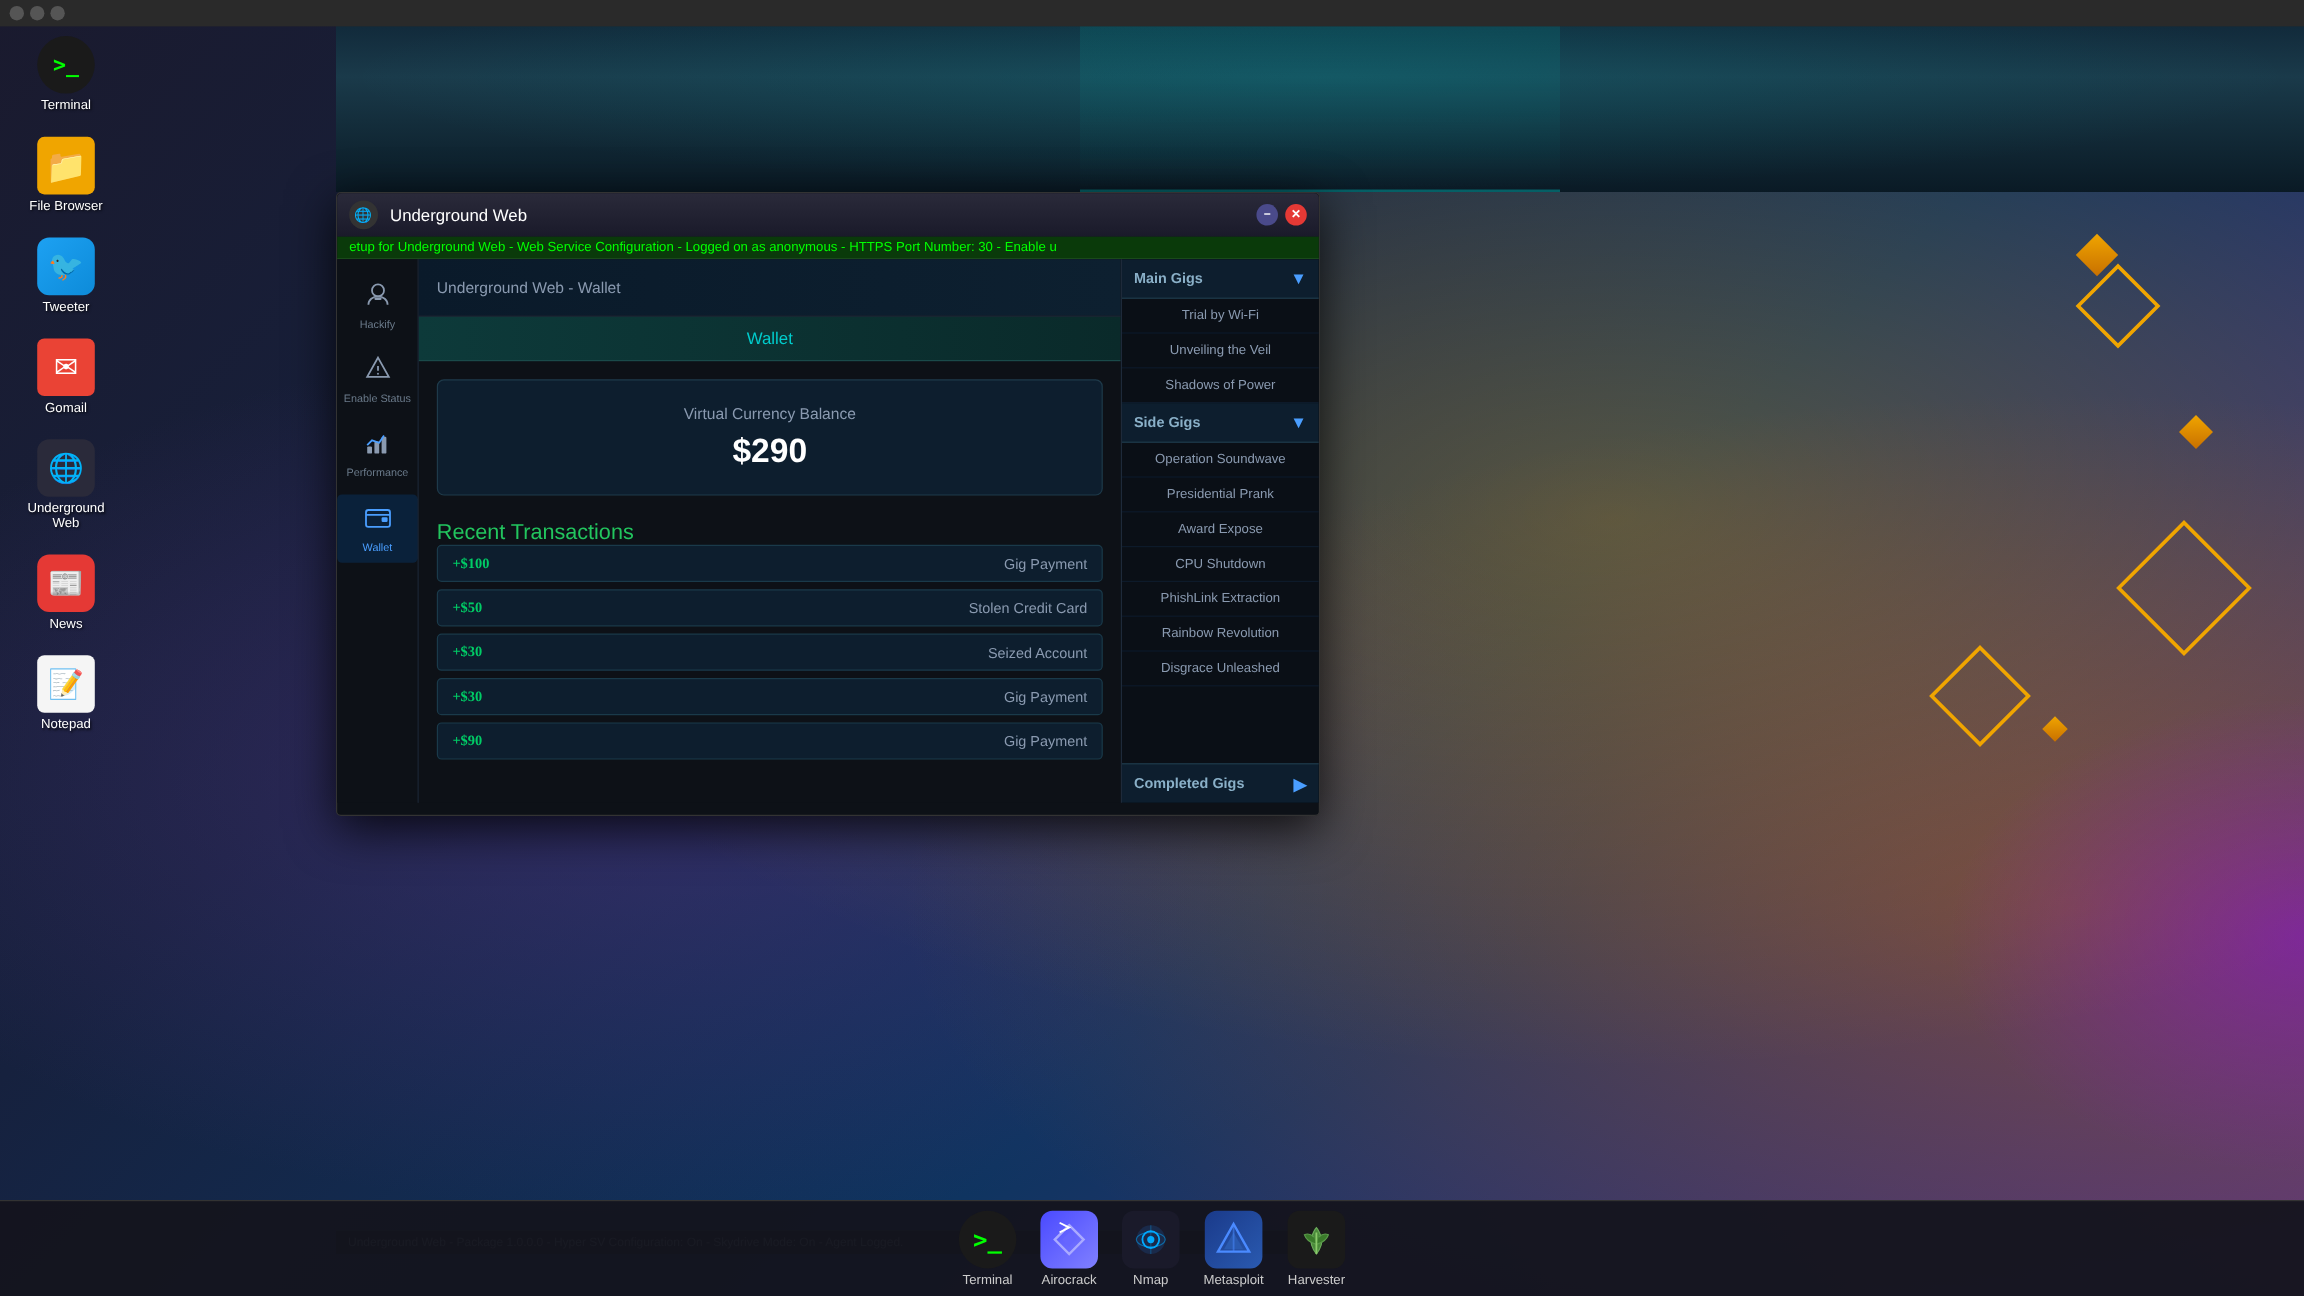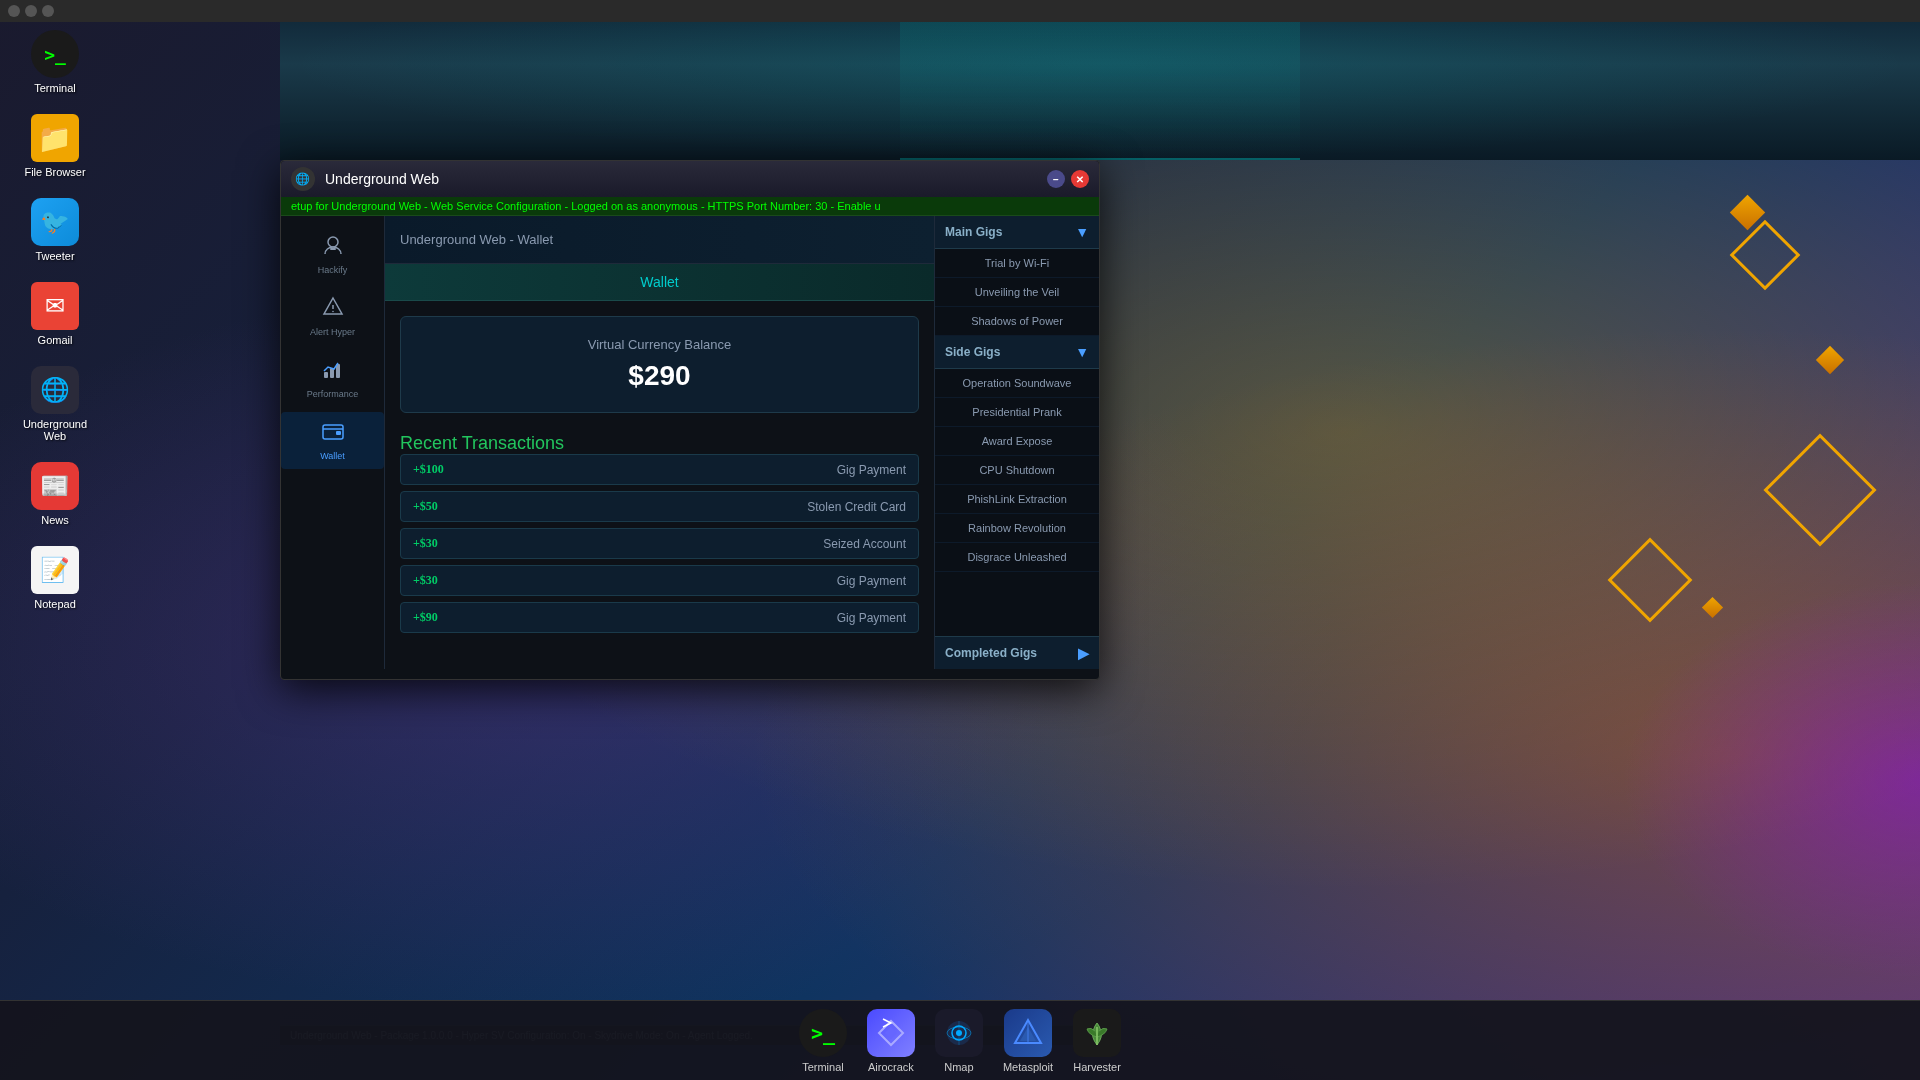--- a/index.html
+++ b/index.html
@@ -184,21 +184,21 @@
     }
 
     
     .window-content {
       display: flex;
       height: calc(100% - 65px);
     }
 
     
     .sidebar {
-      width: 104px;
+      width: 68px;
       background: #0d1117;
       border-right: 1px solid #1e2a3a;
       display: flex;
       flex-direction: column;
       align-items: center;
       padding: 10px 0;
       gap: 5px;
     }
     .sidebar-item {
       display: flex;
@@ -542,21 +542,21 @@
         <span class="sidebar-label">Hackify</span>
       </div>
       <div class="sidebar-item">
         <div class="sidebar-icon">
           <svg width="22" height="22" viewBox="0 0 22 22" fill="none">
             <path d="M11 2 L20 18 L2 18 Z" stroke="#8a9ab0" stroke-width="1.5" fill="none"></path>
             <line x1="11" y1="9" x2="11" y2="13" stroke="#8a9ab0" stroke-width="1.5"></line>
             <circle cx="11" cy="15.5" r="0.8" fill="#8a9ab0"></circle>
           </svg>
         </div>
-        <span class="sidebar-label">Alert Hyper</span>
+        <span class="sidebar-label">Enable Status</span>
       </div>
       <div class="sidebar-item">
         <div class="sidebar-icon">
           <svg width="22" height="22" viewBox="0 0 22 22" fill="none">
             <rect x="2" y="14" width="4" height="6" fill="#8a9ab0" rx="1"></rect>
             <rect x="8" y="10" width="4" height="10" fill="#8a9ab0" rx="1"></rect>
             <rect x="14" y="6" width="4" height="14" fill="#8a9ab0" rx="1"></rect>
             <path d="M2 13 L6 9 L12 11 L16 5" stroke="#4a9eff" stroke-width="1.5" fill="none"></path>
           </svg>
         </div>

